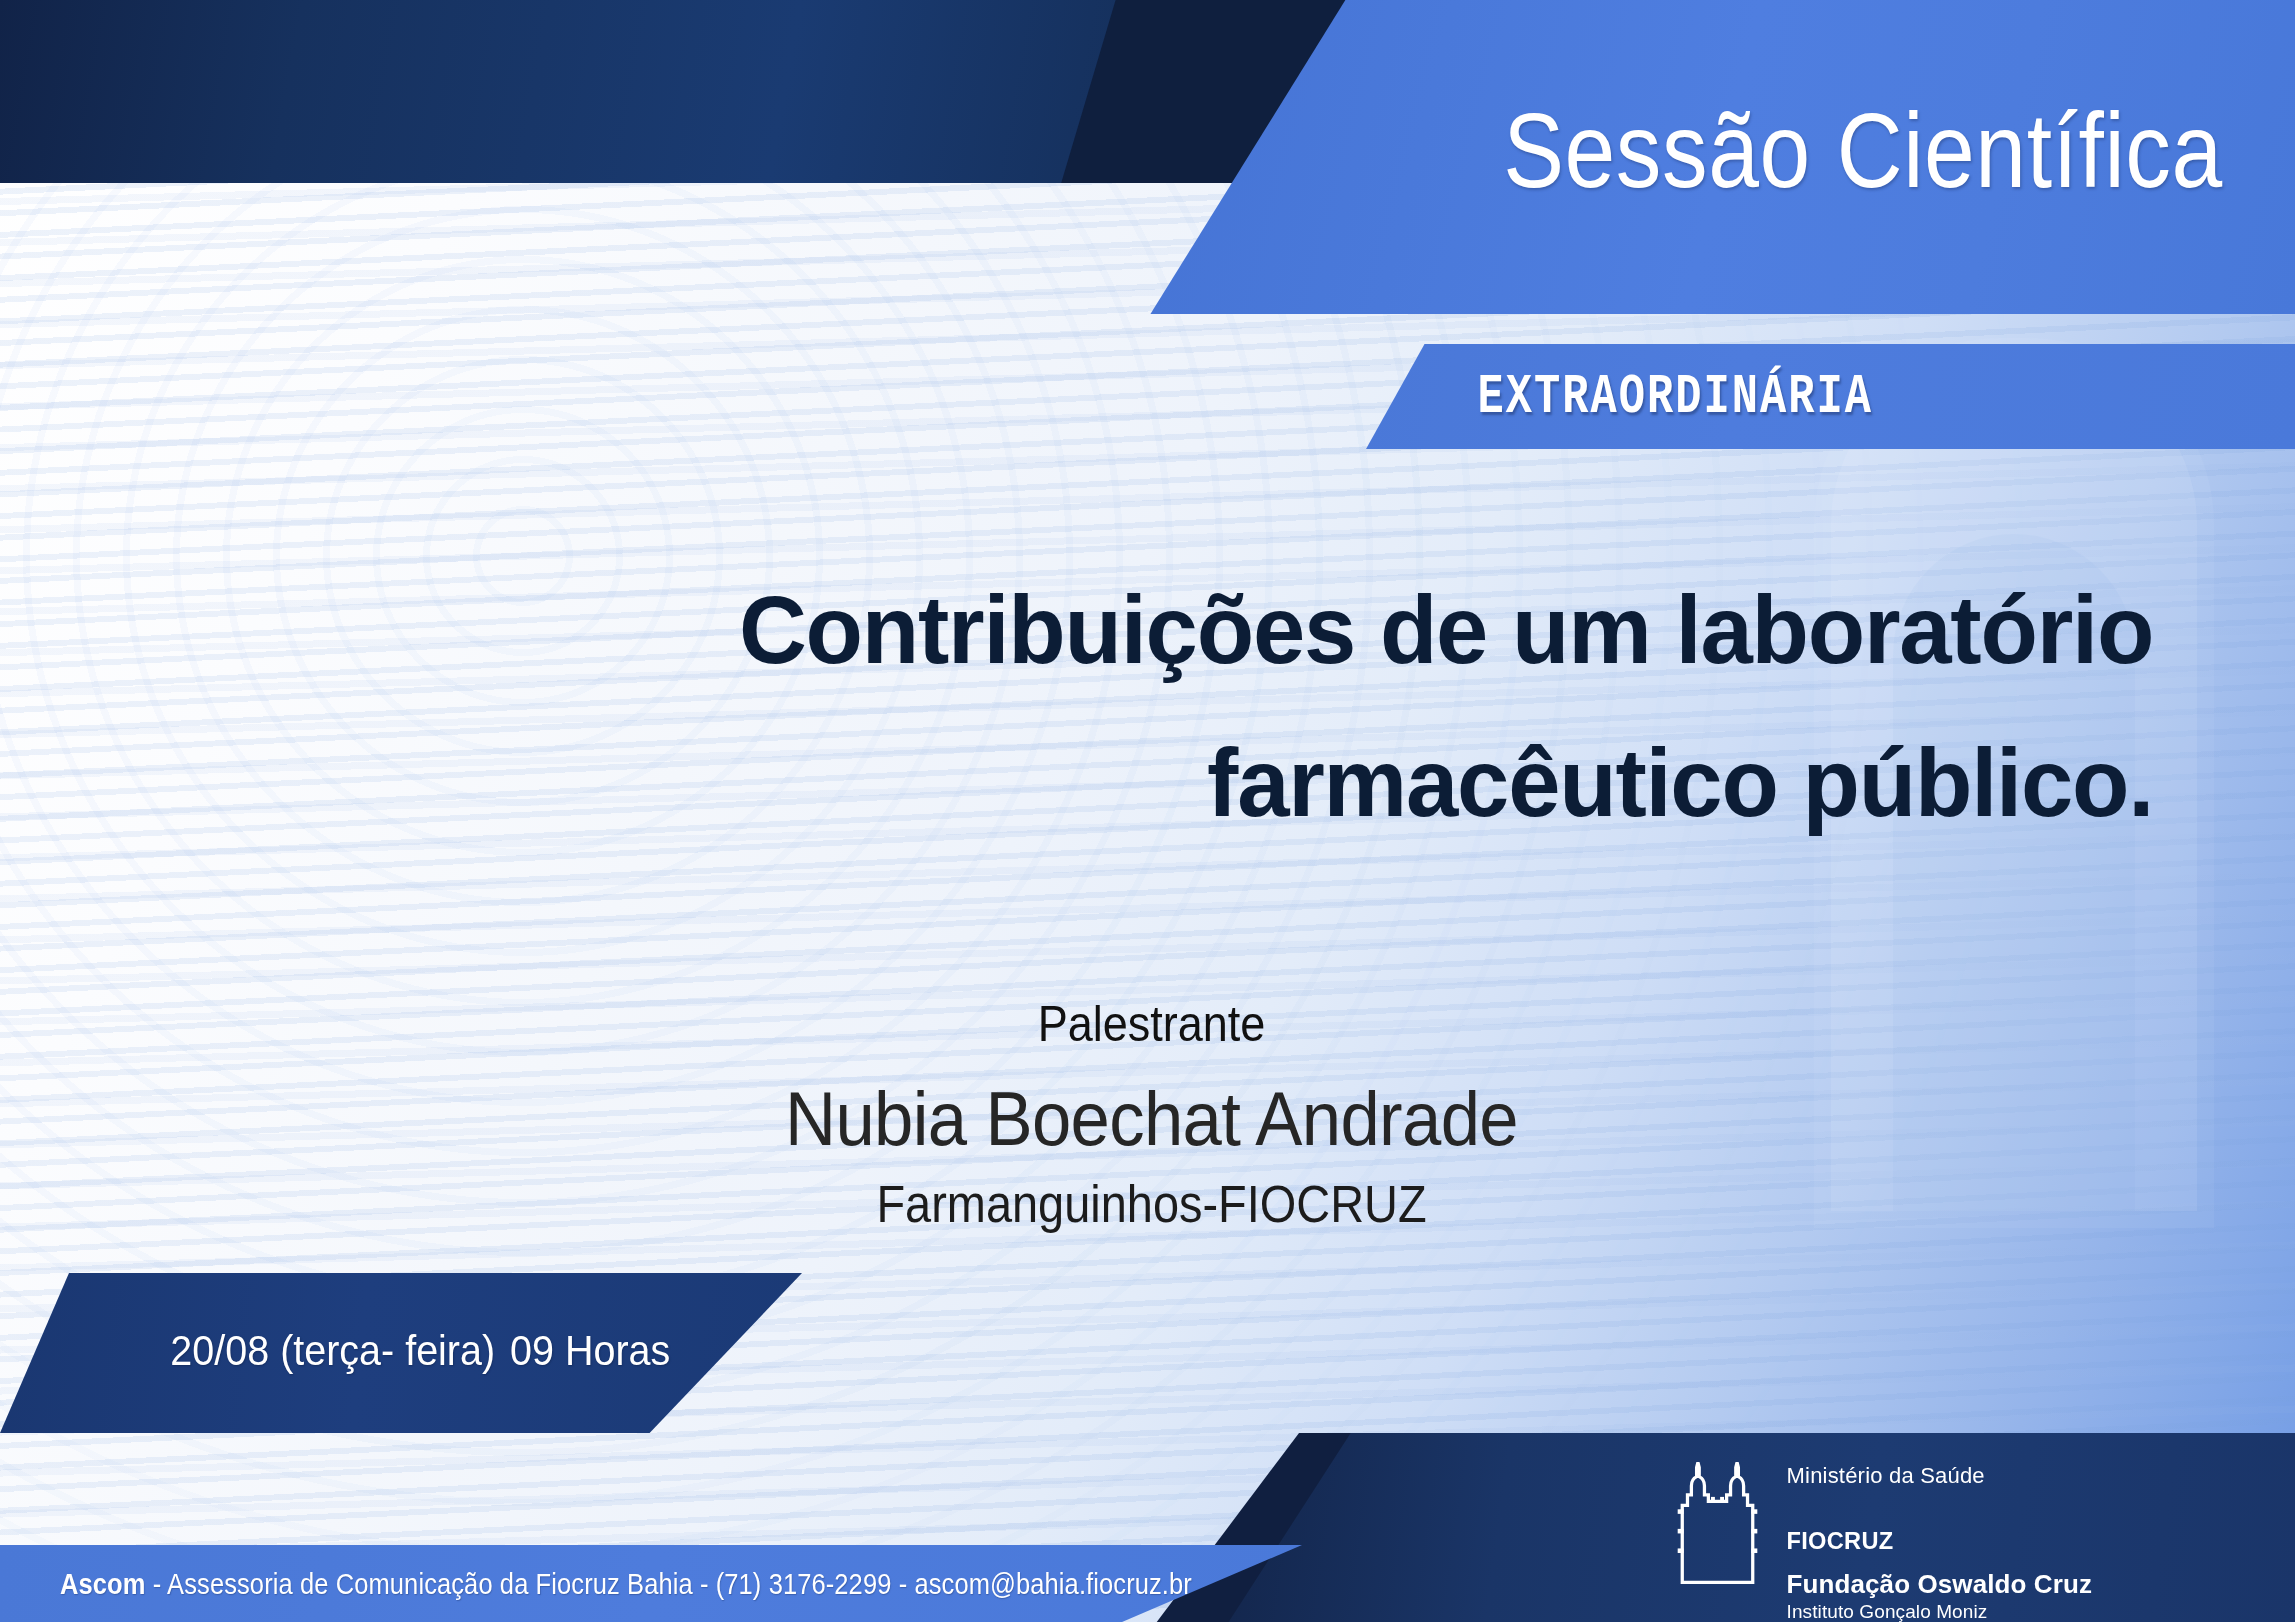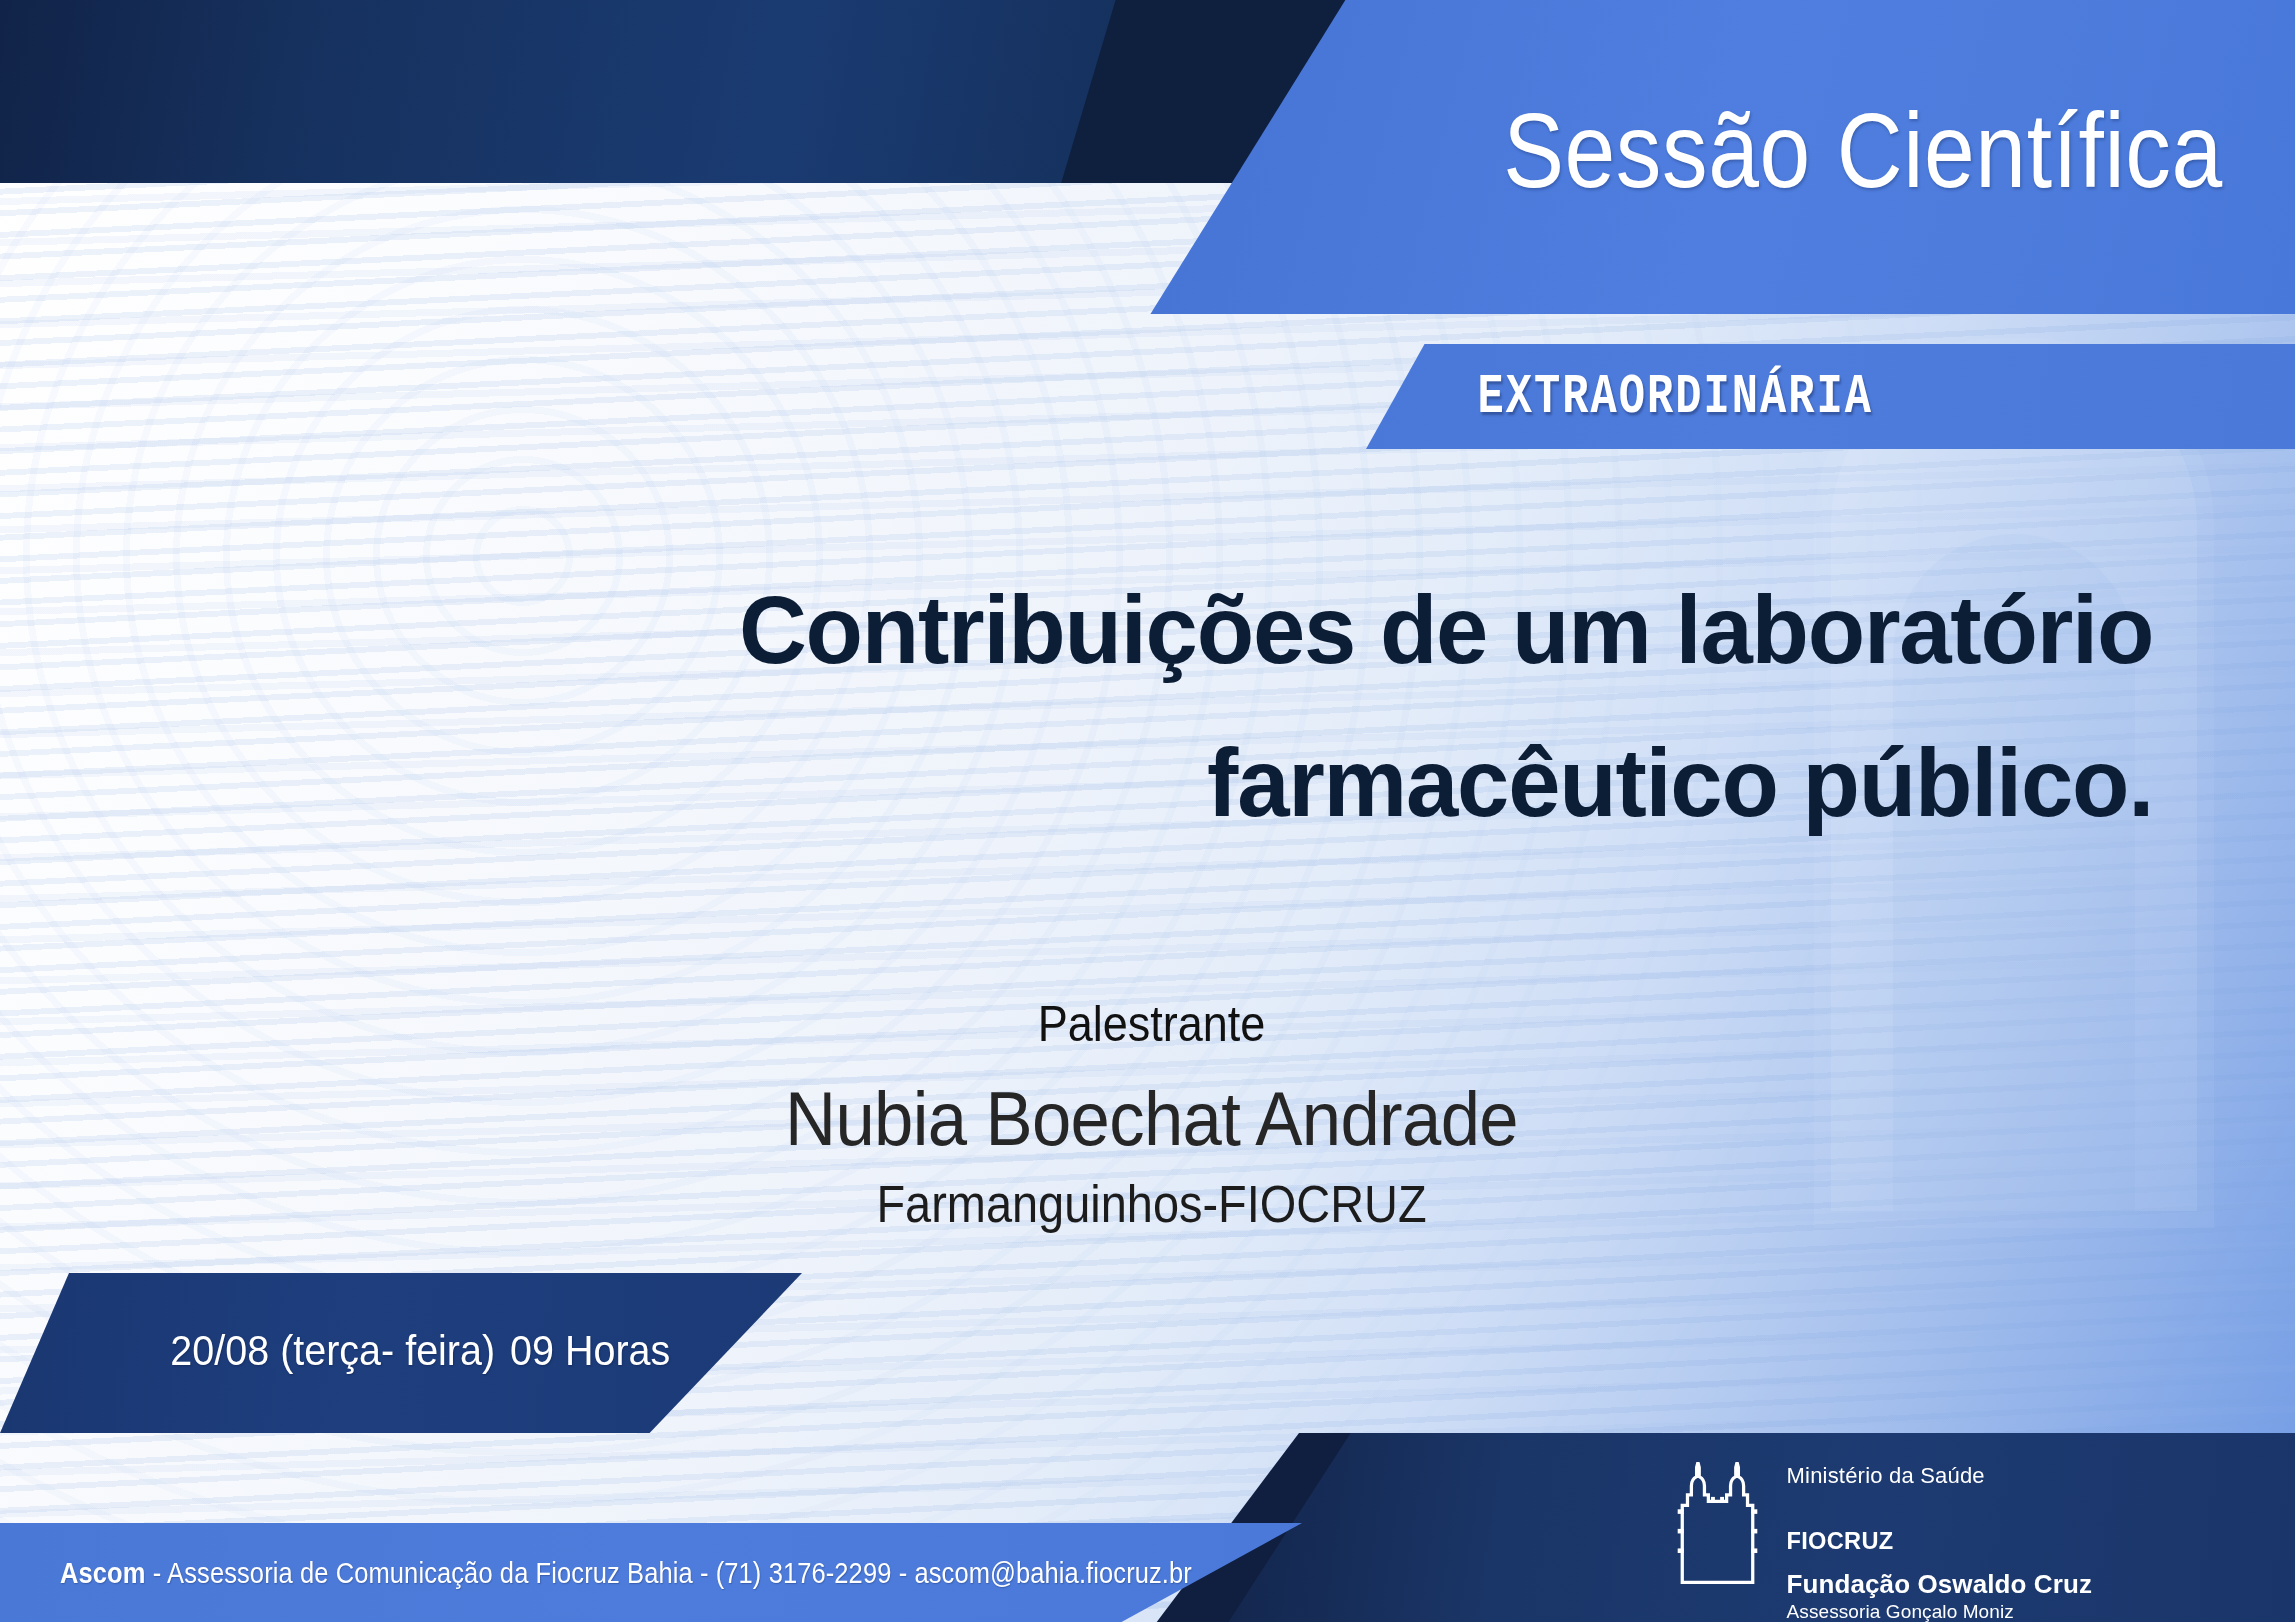--- a/index.html
+++ b/index.html
@@ -257,21 +257,21 @@
   .logo-text{ padding-top:3.9px; color:#ffffff; }
   .logo-ms{ font-size:22px; font-weight:400; letter-spacing:0.2px; line-height:1; }
   .logo-gap{ height:41px; }
   .logo-fiocruz{ font-size:23.6px; font-weight:700; letter-spacing:0.3px; line-height:1.12; }
   .logo-fundacao{ font-size:26px; font-weight:700; letter-spacing:0.1px; line-height:1.12; margin-top:16px;}
   .logo-instituto{ font-size:19px; font-weight:400; letter-spacing:0.1px; line-height:1.15; margin-top:2px;}
 
   
   .ascom-bar{
     position:absolute; left:0; bottom:0;
-    width:1302px; height:100px;
+    width:1302px; height:78px;
     background:linear-gradient(95deg,#4a78d6 0%,#4e7cdc 50%,#4a79d9 100%);
     clip-path:polygon(0 0, 100% 0, 86% 100%, 0 100%);
     display:flex; align-items:center;
     padding-left:60px;
   }
   .ascom-text{
     color:#ffffff;
     font-size:29px;
     white-space:nowrap;
     transform:scaleX(.88);
@@ -345,21 +345,21 @@
         <rect x="114" y="134" width="9" height="7"></rect>
         <rect x="52" y="55" width="6" height="5"></rect>
         <rect x="66" y="55" width="6" height="5"></rect>
       </g>
     </svg>
     <div class="logo-text">
       <div class="logo-ms">Ministério da Saúde</div>
       <div class="logo-gap"></div>
       <div class="logo-fiocruz">FIOCRUZ</div>
       <div class="logo-fundacao">Fundação Oswaldo Cruz</div>
-      <div class="logo-instituto">Assessoria Gonçalo Moniz</div>
+      <div class="logo-instituto">Instituto Gonçalo Moniz</div>
     </div>
   </div>
 
   <div class="ascom-bar">
     <div class="ascom-text">
       <b>Ascom</b><span> - Assessoria de Comunicação da Fiocruz Bahia - (71) 3176-2299 - ascom@bahia.fiocruz.br</span>
     </div>
   </div>
 
 </div>

